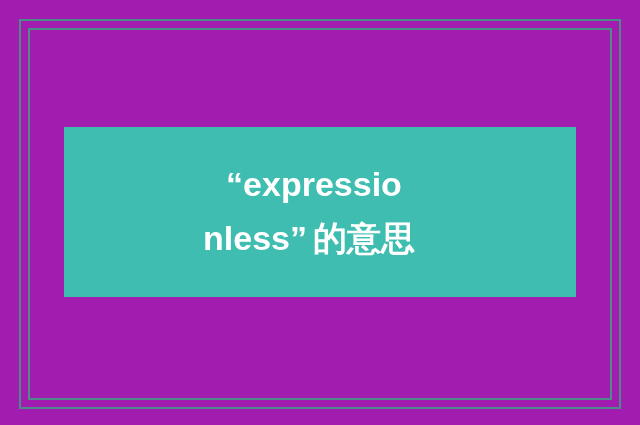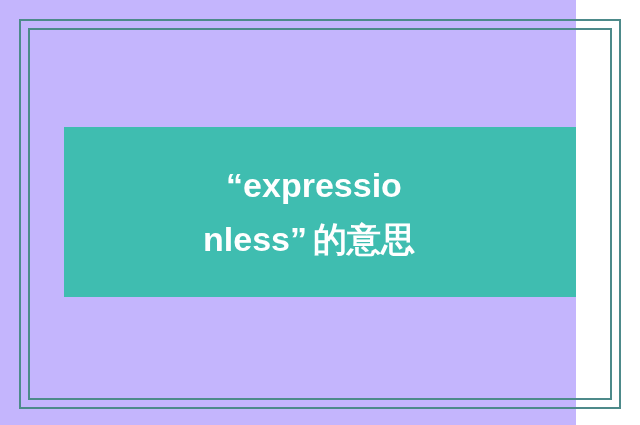--- a/index.html
+++ b/index.html
@@ -9,23 +9,23 @@
   }
   body {
     width: 640px;
     height: 425px;
     overflow: hidden;
     font-family: "Liberation Sans", "DejaVu Sans", sans-serif;
   }
 
   #poster {
     position: relative;
-    width: 576px;
+    width: 640px;
     height: 425px;
-    background: #c4b5fd;
+    background: #a21caf;
     box-sizing: border-box;
   }
 
   
   .frame-outer {
     position: absolute;
     left: 19px;
     top: 19px;
     width: 602px;
     height: 390px;
@@ -73,21 +73,21 @@
   }
   .headline-line-1 {
     position: relative;
     left: -6px;
   }
   .headline-line-2 {
     position: relative;
     left: -11px;
   }
   .cjk {
-    font-family: Liberation Serif, serif;
+    font-family: Liberation Mono, monospace;
     padding-left: 6px;
   }
 </style>
 </head>
 <body>
 
 <div id="poster">
 
   <div class="frame-outer"></div>
   <div class="frame-inner"></div>

